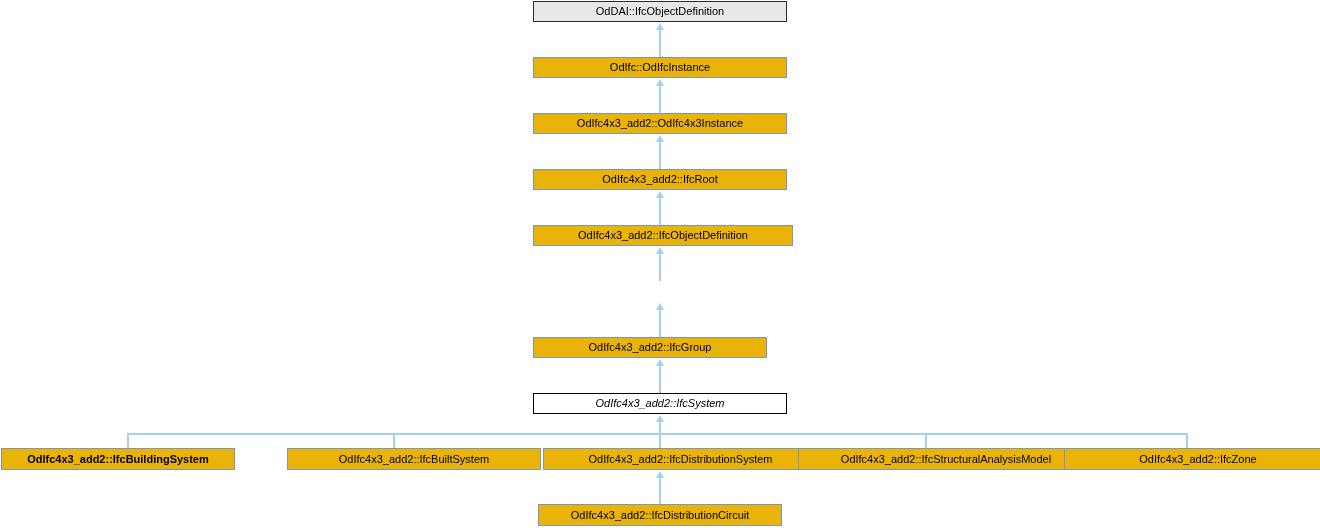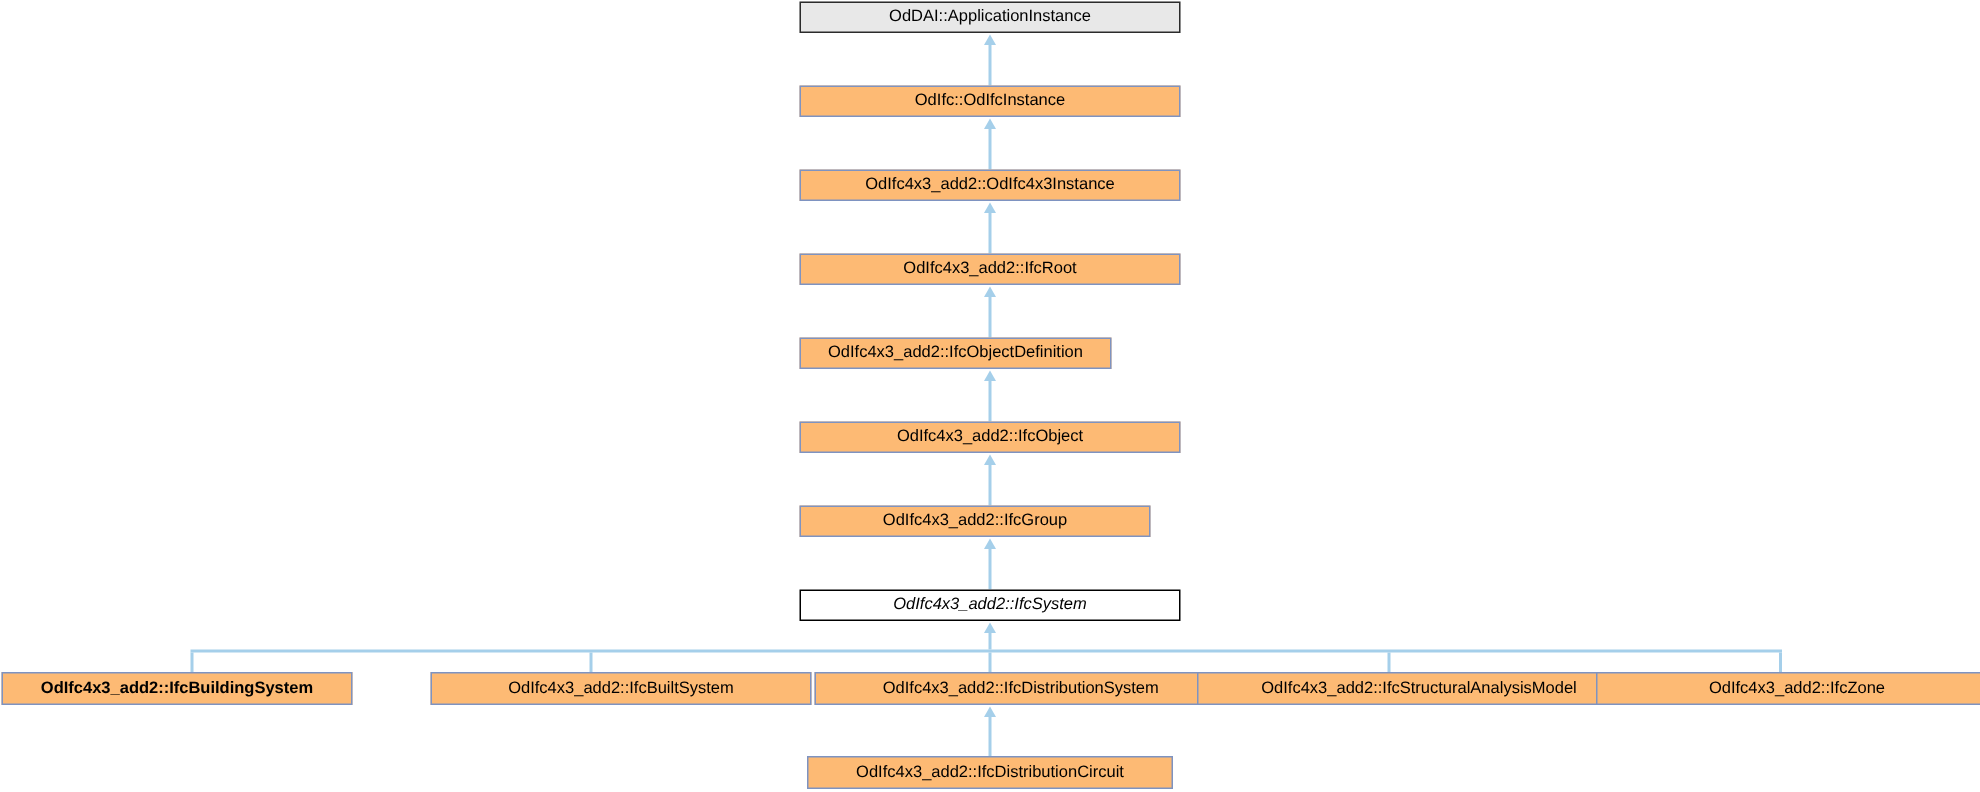--- a/index.html
+++ b/index.html
@@ -16,21 +16,21 @@
     position: relative;
     width: 1320px;
     height: 528px;
     overflow: hidden;
     background: #ffffff;
   }
   .node {
     position: absolute;
     box-sizing: border-box;
     border: 1px solid #7e93c1;
-    background: #fdba74;
+    background: #eab308;
     display: flex;
     align-items: center;
     justify-content: center;
     font-size: 11px;
     line-height: 1;
     color: #000000;
     white-space: nowrap;
     cursor: pointer;
   }
   .node.gray {
@@ -78,26 +78,25 @@
     <div class="edge" style="left: 127px; top: 433px; width: 1061px; height: 2px; background: rgb(165, 207, 234);"></div>
     <div class="edge" style="left: 127px; top: 435px; width: 2px; height: 13px; background: rgb(165, 207, 234);"></div>
     <div class="edge" style="left: 393px; top: 435px; width: 2px; height: 13px; background: rgb(165, 207, 234);"></div>
     <div class="edge" style="left: 659px; top: 435px; width: 2px; height: 13px; background: rgb(165, 207, 234);"></div>
     <div class="edge" style="left: 925px; top: 435px; width: 2px; height: 13px; background: rgb(165, 207, 234);"></div>
     <div class="edge" style="left: 1186px; top: 435px; width: 2px; height: 13px; background: rgb(165, 207, 234);"></div>
     <div class="arrow" style="left: 656px; top: 415px; border-bottom-color: rgb(165, 207, 234);"></div>
     <div class="edge" style="left: 659px; top: 421px; width: 2px; height: 12px; background: rgb(165, 207, 234);"></div>
     <div class="arrow" style="left: 656px; top: 471px; border-bottom-color: rgb(165, 207, 234);"></div>
     <div class="edge" style="left: 659px; top: 477px; width: 2px; height: 27px; background: rgb(165, 207, 234);"></div>
-    <div class="node gray" style="left: 533px; top: 1px; width: 254px; height: 21px;">OdDAI::ApplicationInstance</div>
+    <div class="node gray" style="left: 533px; top: 1px; width: 254px; height: 21px;">OdDAI::IfcObjectDefinition</div>
     <div class="node link" style="left: 533px; top: 57px; width: 254px; height: 21px;">OdIfc::OdIfcInstance</div>
     <div class="node link" style="left: 533px; top: 113px; width: 254px; height: 21px;">OdIfc4x3_add2::OdIfc4x3Instance</div>
     <div class="node link" style="left: 533px; top: 169px; width: 254px; height: 21px;">OdIfc4x3_add2::IfcRoot</div>
-    <div class="node link" style="left: 533px; top: 225px; width: 208px; height: 21px;">OdIfc4x3_add2::IfcObjectDefinition</div>
-    <div class="node link" style="left: 533px; top: 281px; width: 254px; height: 21px;">OdIfc4x3_add2::IfcObject</div>
+    <div class="node link" style="left: 533px; top: 225px; width: 260px; height: 21px;">OdIfc4x3_add2::IfcObjectDefinition</div>
     <div class="node link" style="left: 533px; top: 337px; width: 234px; height: 21px;">OdIfc4x3_add2::IfcGroup</div>
     <div class="node current" style="left: 533px; top: 393px; width: 254px; height: 21px;">OdIfc4x3_add2::IfcSystem</div>
     <div class="node link" style="left: 1px; top: 448px; width: 234px; height: 22px; font-weight: bold;">OdIfc4x3_add2::IfcBuildingSystem</div>
     <div class="node link" style="left: 267px; top: 448px; width: 254px; height: 22px; margin-left: 20px;">OdIfc4x3_add2::IfcBuiltSystem</div>
     <div class="node link" style="left: 532px; top: 448px; width: 275px; height: 22px; margin-left: 11px;">OdIfc4x3_add2::IfcDistributionSystem</div>
     <div class="node link" style="left: 798px; top: 448px; width: 296px; height: 22px;">OdIfc4x3_add2::IfcStructuralAnalysisModel</div>
     <div class="node link" style="left: 1064px; top: 448px; width: 268px; height: 22px; text-align: right;">OdIfc4x3_add2::IfcZone</div>
     <div class="node link" style="left: 538px; top: 504px; width: 244px; height: 22px;">OdIfc4x3_add2::IfcDistributionCircuit</div>
   </div>
 

